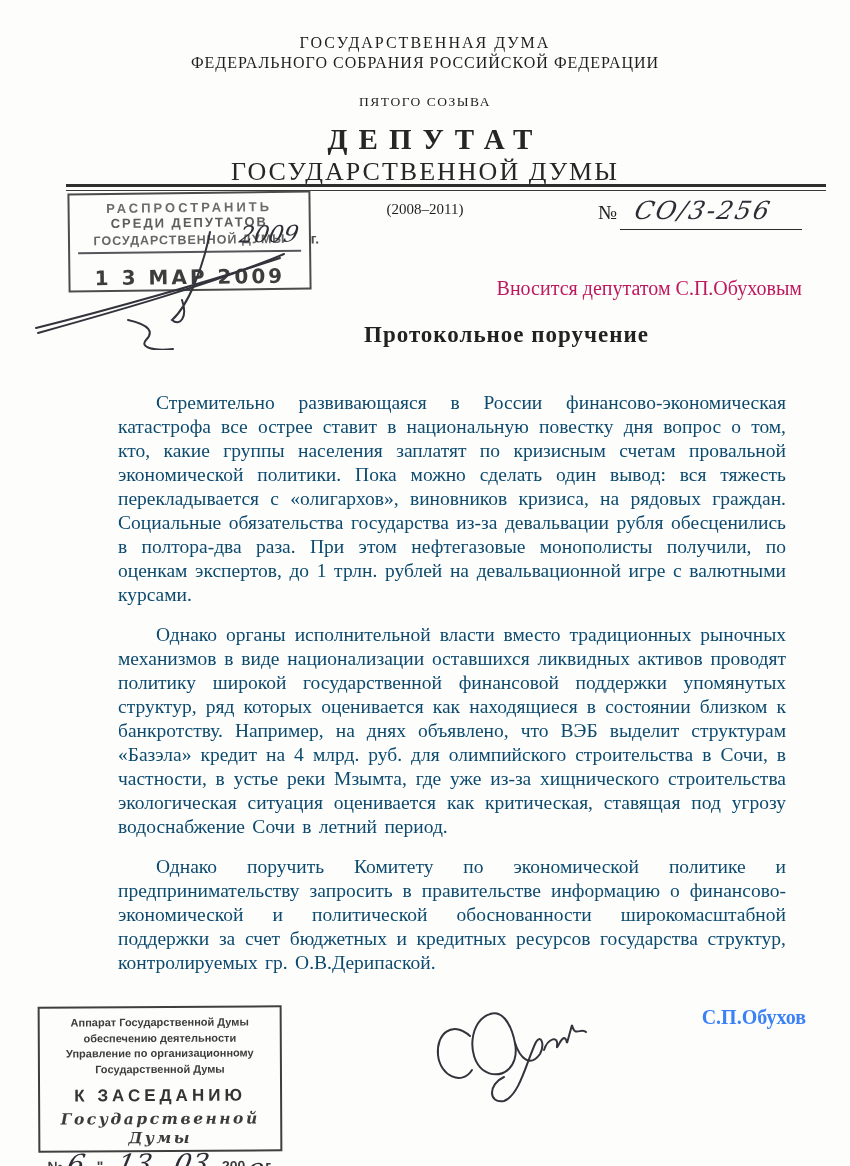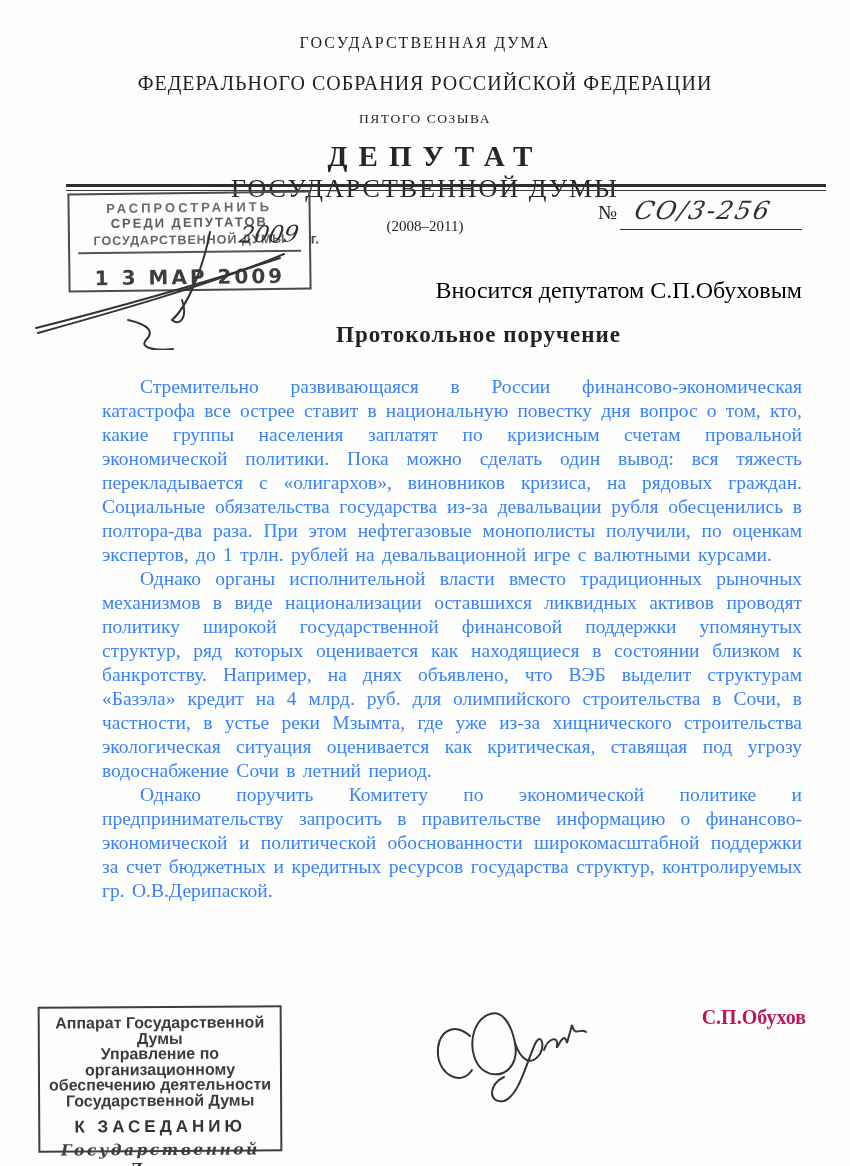--- a/index.html
+++ b/index.html
@@ -7,22 +7,22 @@
     position:relative;
     width:850px;height:1166px;
     background:#fdfdfc;
     font-family:"Liberation Serif", serif;
     color:#1e1e1e;
     overflow:hidden;
   }
   
   .hdr{position:absolute;top:34px;left:0;width:100%;text-align:center;}
   .hdr-org1{font-size:16px;letter-spacing:2px;}
-  .hdr-org2{font-size:20px;letter-spacing:1px;margin-top:20px;}
-  .hdr-org3{font-size:13.5px;letter-spacing:1.5px;margin-top:16px;}
+  .hdr-org2{font-size:16px;letter-spacing:1px;margin-top:2px;}
+  .hdr-org3{font-size:13.5px;letter-spacing:1.5px;margin-top:22px;}
   .hdr-role1{font-size:29px;font-weight:bold;letter-spacing:11px;padding-left:21px;margin-top:13px;color:#262626;}
   .hdr-role2{font-size:26px;letter-spacing:2px;margin-top:1px;color:#262626;}
   .hdr-term{font-size:15px;margin-top:14px;}
   
   .rule{position:absolute;left:66px;top:184px;width:760px;height:3px;
         border-top:3.5px solid #2e2e2e;border-bottom:1.5px solid #3a3a3a;}
   
   .stamp1{
     position:absolute;left:68px;top:192px;width:243px;height:99px;
     border:2px solid #4c4c4c;transform:rotate(-0.7deg);
@@ -41,41 +41,41 @@
   .hand{
     font-family:"DejaVu Serif", serif;font-style:italic;color:#2d2d36;
     display:inline-block;transform:skewX(-12deg);font-weight:normal;
   }
   
   .numrow{position:absolute;left:598px;top:196px;white-space:nowrap;}
   .numrow .no{font-size:20px;color:#222;}
   .numrow .hand{font-size:25px;margin-left:14px;letter-spacing:2px;}
   .num-underline{position:absolute;left:620px;top:229px;width:182px;border-bottom:1.6px solid #2b2b2b;}
   
-  .submitted{position:absolute;right:48px;top:277px;font-size:24px;color:#000000;}
-  .doc-title{position:absolute;left:336px;top:322px;font-size:23px;font-weight:bold;letter-spacing:1px;color:#222;}
+  .submitted{position:absolute;right:48px;top:277px;font-size:20px;color:#be185d;}
+  .doc-title{position:absolute;left:364px;top:322px;font-size:23px;font-weight:bold;letter-spacing:1px;color:#222;}
   
   .body-text{position:absolute;left:102px;top:375px;width:700px;}
   .body-text p{
-    margin:0;text-indent:38px;text-align:justify;
-    font-size:19.5px;line-height:24px;word-spacing:2.5px;color:#3b82f6;
+    margin:16px;text-indent:38px;text-align:justify;
+    font-size:19.5px;line-height:24px;word-spacing:2.5px;color:#0c4a6e;
   }
   
-  .sig-name{position:absolute;right:44px;top:1006px;font-size:20px;font-weight:bold;color:#be185d;}
+  .sig-name{position:absolute;right:44px;top:1006px;font-size:20px;font-weight:bold;color:#3b82f6;}
   .sig-svg{position:absolute;left:428px;top:998px;}
   .scribble-svg{position:absolute;left:28px;top:230px;}
   svg path{fill:none;stroke:#33333c;stroke-width:2;stroke-linecap:round;}
   
   .stamp2{
     position:absolute;left:38px;top:1006px;width:244px;height:146px;
     border:2.5px solid #3f3f3f;transform:rotate(-0.3deg);
     font-family:"Liberation Sans", sans-serif;font-weight:bold;color:#3c3c3c;
     text-align:center;box-sizing:border-box;padding-top:7px;
   }
-  .stamp2-l{font-size:16px;line-height:15.5px;}
+  .stamp2-l{font-size:11px;line-height:15.5px;}
   .stamp2-l5{font-size:17px;letter-spacing:4px;margin-top:9px;color:#343434;}
   .stamp2-l6{font-family:"DejaVu Serif", serif;font-style:italic;font-weight:bold;
              font-size:15.5px;letter-spacing:2.5px;margin-top:3px;}
   .stamp2-numrow{display:flex;align-items:flex-end;padding:0 7px;margin-top:1px;height:26px;}
   .stamp2-numrow .pr{font-size:14px;line-height:16px;}
   .blank{position:relative;border-bottom:2px solid #3a3a3a;height:16px;}
   .blank .hand{position:absolute;bottom:-5px;left:4px;font-size:27px;line-height:27px;white-space:nowrap;}
   .b-no{width:34px;}
   .b-day{width:56px;margin-left:10px;}
   .b-mon{width:52px;margin-left:8px;}
@@ -139,22 +139,22 @@
 
   <svg class="sig-svg" width="200" height="120" viewBox="0 0 200 120">
     <path d="M42 38 C 24 22, 8 36, 10 57 C 12 78, 34 88, 44 72"></path>
     <path d="M62 16 C 42 22, 38 58, 55 72 C 72 84, 92 70, 87 45 C 83 25, 74 12, 62 16"></path>
     <path d="M87 45 C 92 60, 102 70, 112 56 C 117 46, 113 36, 108 44 C 99 62, 92 97, 76 103 C 60 106, 60 86, 76 79"></path>
     <path d="M116 52 C 120 40, 131 37, 129 48 C 128 55, 136 30, 139 45 L 144 27 C 147 40, 153 29, 158 34"></path>
   </svg>
 
   <div class="stamp2">
     <div class="stamp2-l">Аппарат Государственной Думы</div>
+    <div class="stamp2-l">обеспечению деятельности</div>
     <div class="stamp2-l">Управление по организационному</div>
-    <div class="stamp2-l">обеспечению деятельности</div>
     <div class="stamp2-l">Государственной Думы</div>
     <div class="stamp2-l5">К ЗАСЕДАНИЮ</div>
     <div class="stamp2-l6">Государственной Думы</div>
     <div class="stamp2-numrow">
       <span class="pr">№</span>
       <span class="blank b-no">
           <span class="hand">6</span>
         </span>
       <span class="pr q">"</span>
       <span class="blank b-day">

